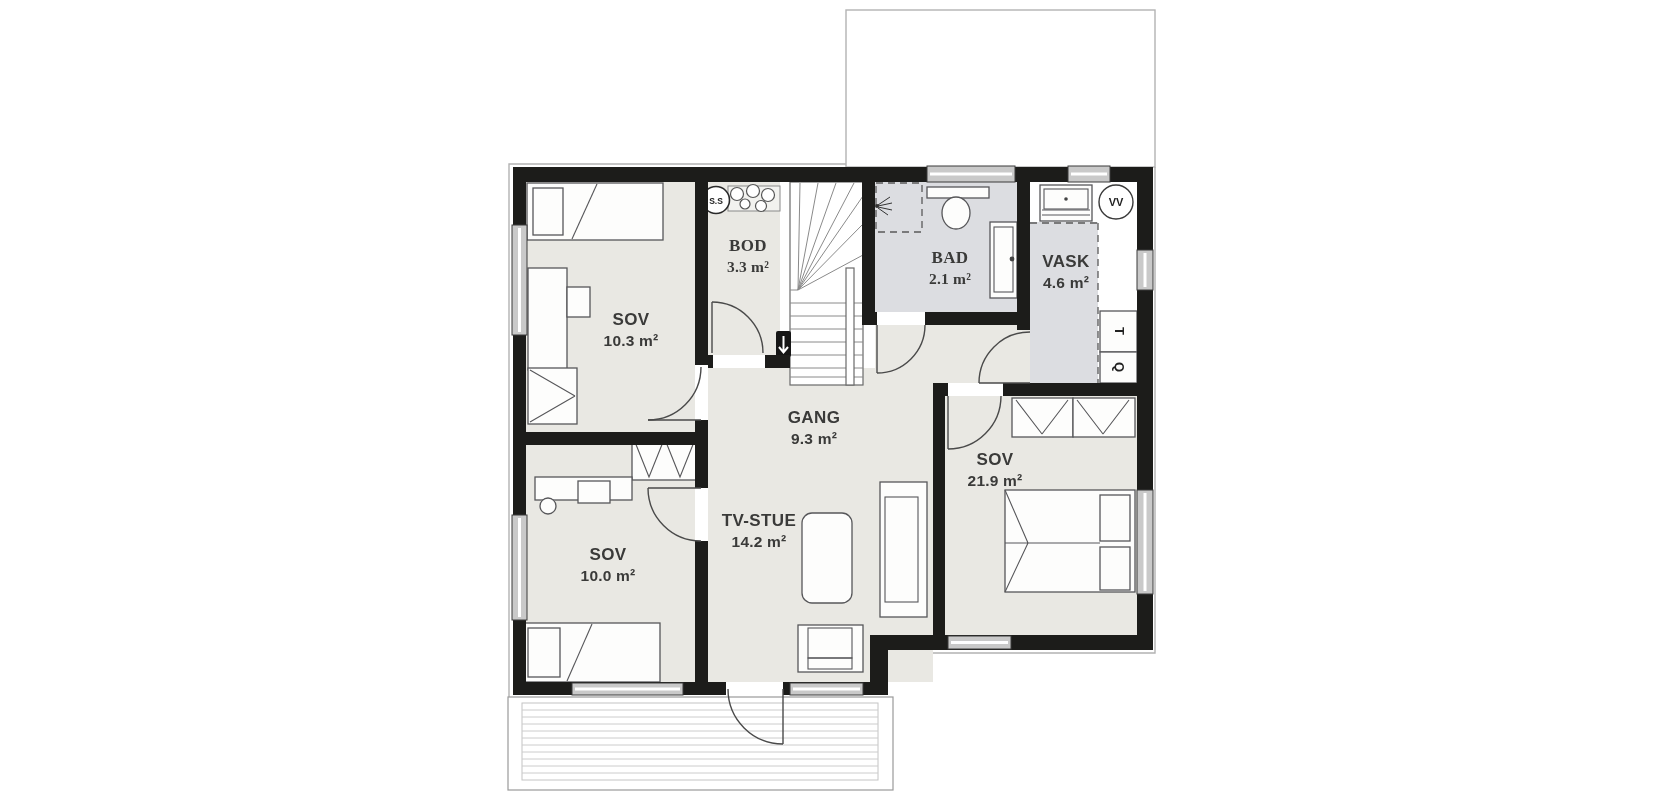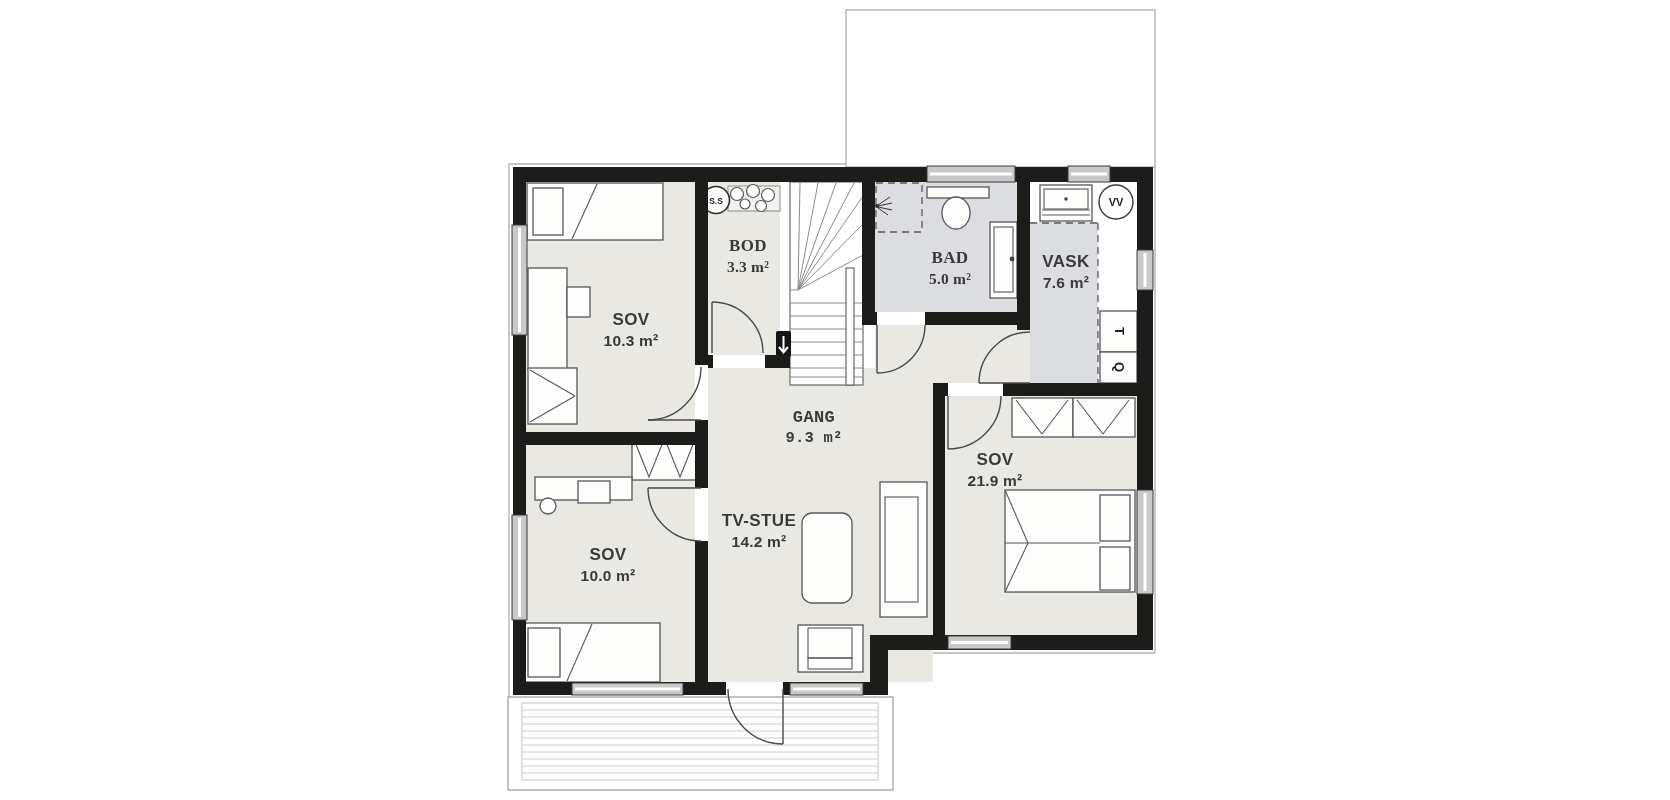--- a/index.html
+++ b/index.html
@@ -293,34 +293,34 @@
     <span class="rarea">10.3 m²</span>
   </div>
   <div class="room-label" style="left:608px;top:565px;">
     <span class="rname">SOV</span>
     <span class="rarea">10.0 m²</span>
   </div>
   <div class="room-label" style="left:748px;top:256px;font-family:Liberation Serif, serif;">
     <span class="rname">BOD</span>
     <span class="rarea">3.3 m²</span>
   </div>
-  <div class="room-label" style="left:814px;top:428px;font-family:Liberation Mono, monospace;">
+  <div class="room-label" style="left:814px;top:428px;">
     <span class="rname">GANG</span>
     <span class="rarea">9.3 m²</span>
   </div>
   <div class="room-label" style="left:759px;top:531px;text-align:center;">
     <span class="rname">TV-STUE</span>
     <span class="rarea">14.2 m²</span>
   </div>
   <div class="room-label" style="left:950px;top:268px;font-family:Liberation Serif, serif;">
     <span class="rname">BAD</span>
-    <span class="rarea">5.0 m²</span>
+    <span class="rarea">2.1 m²</span>
   </div>
   <div class="room-label" style="left:1066px;top:272px;text-align:center;">
     <span class="rname">VASK</span>
-    <span class="rarea">7.6 m²</span>
+    <span class="rarea">4.6 m²</span>
   </div>
   <div class="room-label" style="left:995px;top:470px;">
     <span class="rname">SOV</span>
     <span class="rarea">21.9 m²</span>
   </div>
 
 </div>
 
 </body></html>

